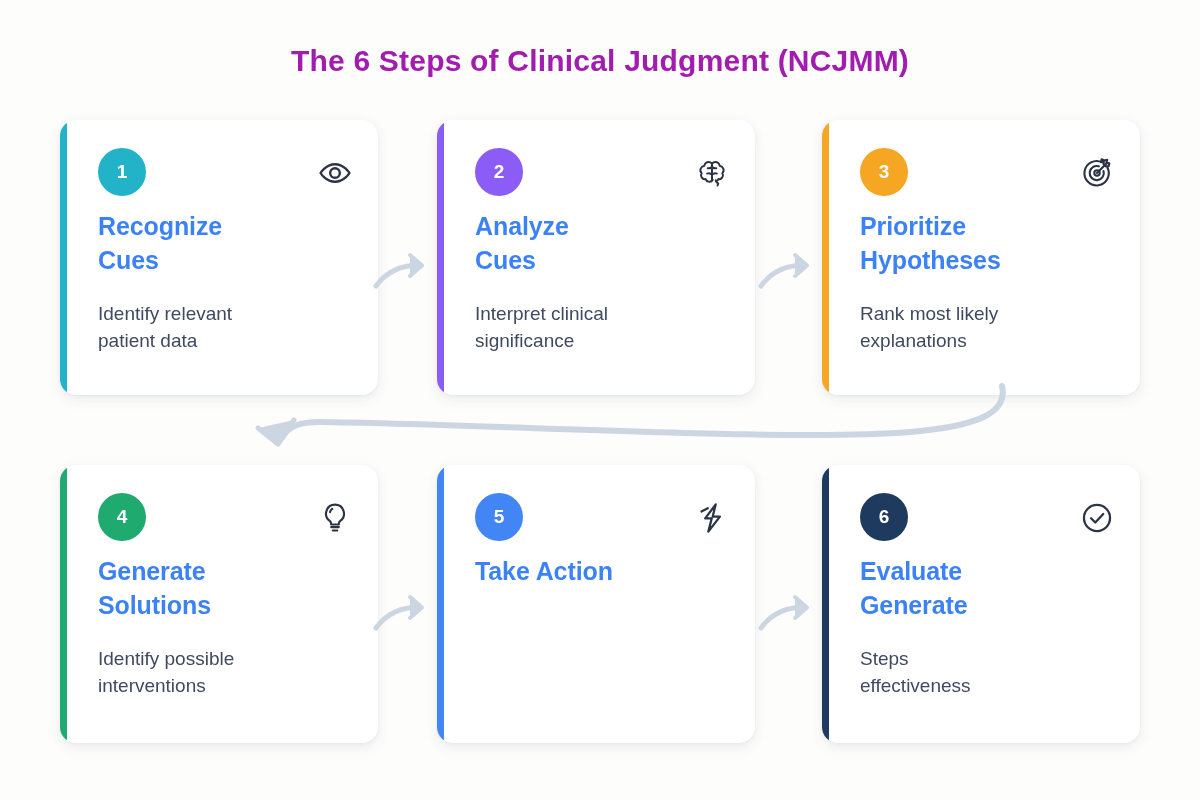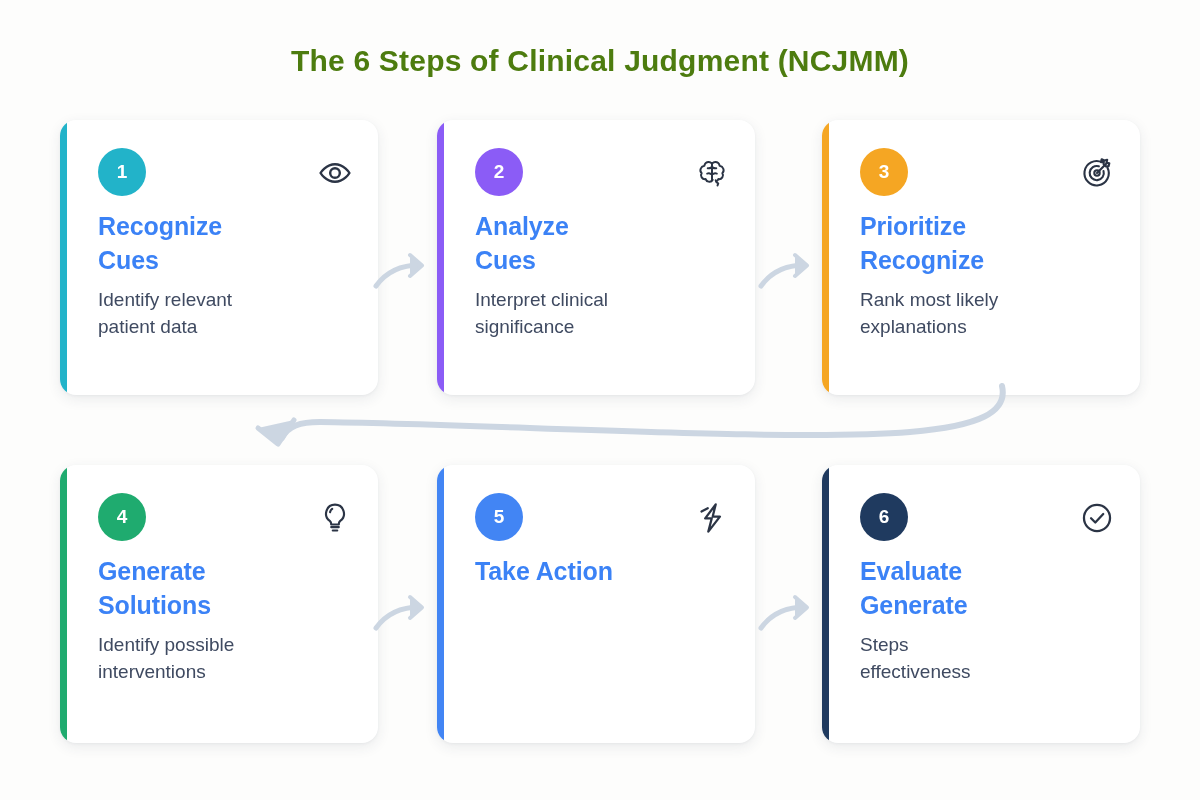--- a/index.html
+++ b/index.html
@@ -15,21 +15,21 @@
     position: relative;
   }
   #page-title {
     position: absolute;
     top: 44px;
     left: 0;
     width: 1200px;
     text-align: center;
     font-size: 30px;
     font-weight: bold;
-    color: #4d7c0f;
+    color: #a21caf;
     letter-spacing: 0.2px;
   }
   #grid {
     position: absolute;
     top: 120px;
     left: 60px;
     width: 1085px;
     height: 620px;
   }
   .card {
@@ -97,21 +97,21 @@
   .card-title {
     margin-top: 10px;
     font-size: 25px;
     font-weight: bold;
     color: #3b82f6;
     line-height: 1.34;
     letter-spacing: -0.1px;
     white-space: pre-line;
   }
   .card-desc {
-    margin-top: 10px;
+    margin-top: 24px;
     font-size: 19px;
     color: #3f4a61;
     line-height: 1.42;
     white-space: pre-line;
   }
   .card.r1 .card-title { }
 
   .arrow-h {
     position: absolute;
     width: 64px;
@@ -191,21 +191,21 @@
           <svg viewBox="0 0 24 24" fill="none" stroke="currentColor" stroke-width="1.5" stroke-linecap="round" stroke-linejoin="round">
             <path d="M19.4 8.3a8.6 8.6 0 1 1-3.8-3.8"></path>
             <path d="M16.6 10.6a5 5 0 1 1-3.3-3.3"></path>
             <circle cx="12" cy="12" r="1.9"></circle>
             <path d="M12 12l7.2-7.2"></path>
             <path d="M17.2 3.2l2-.5-.5 2 2 .5-.5 2-2.1.1-1.4-1.4.1-2.1-2 .5.5-2z"></path>
           </svg>
         </div>
       </div>
       <div class="card-title">Prioritize
-Recognize</div>
+Hypotheses</div>
       <div class="card-desc">Rank most likely
 explanations</div>
     </div>
   </div>
 
   <div class="card r1 c0">
     <div class="accent" style="background:#1fab6f"></div>
     <div class="card-inner">
       <div class="card-head">
         <div class="badge" style="background:#1fab6f">4</div>

